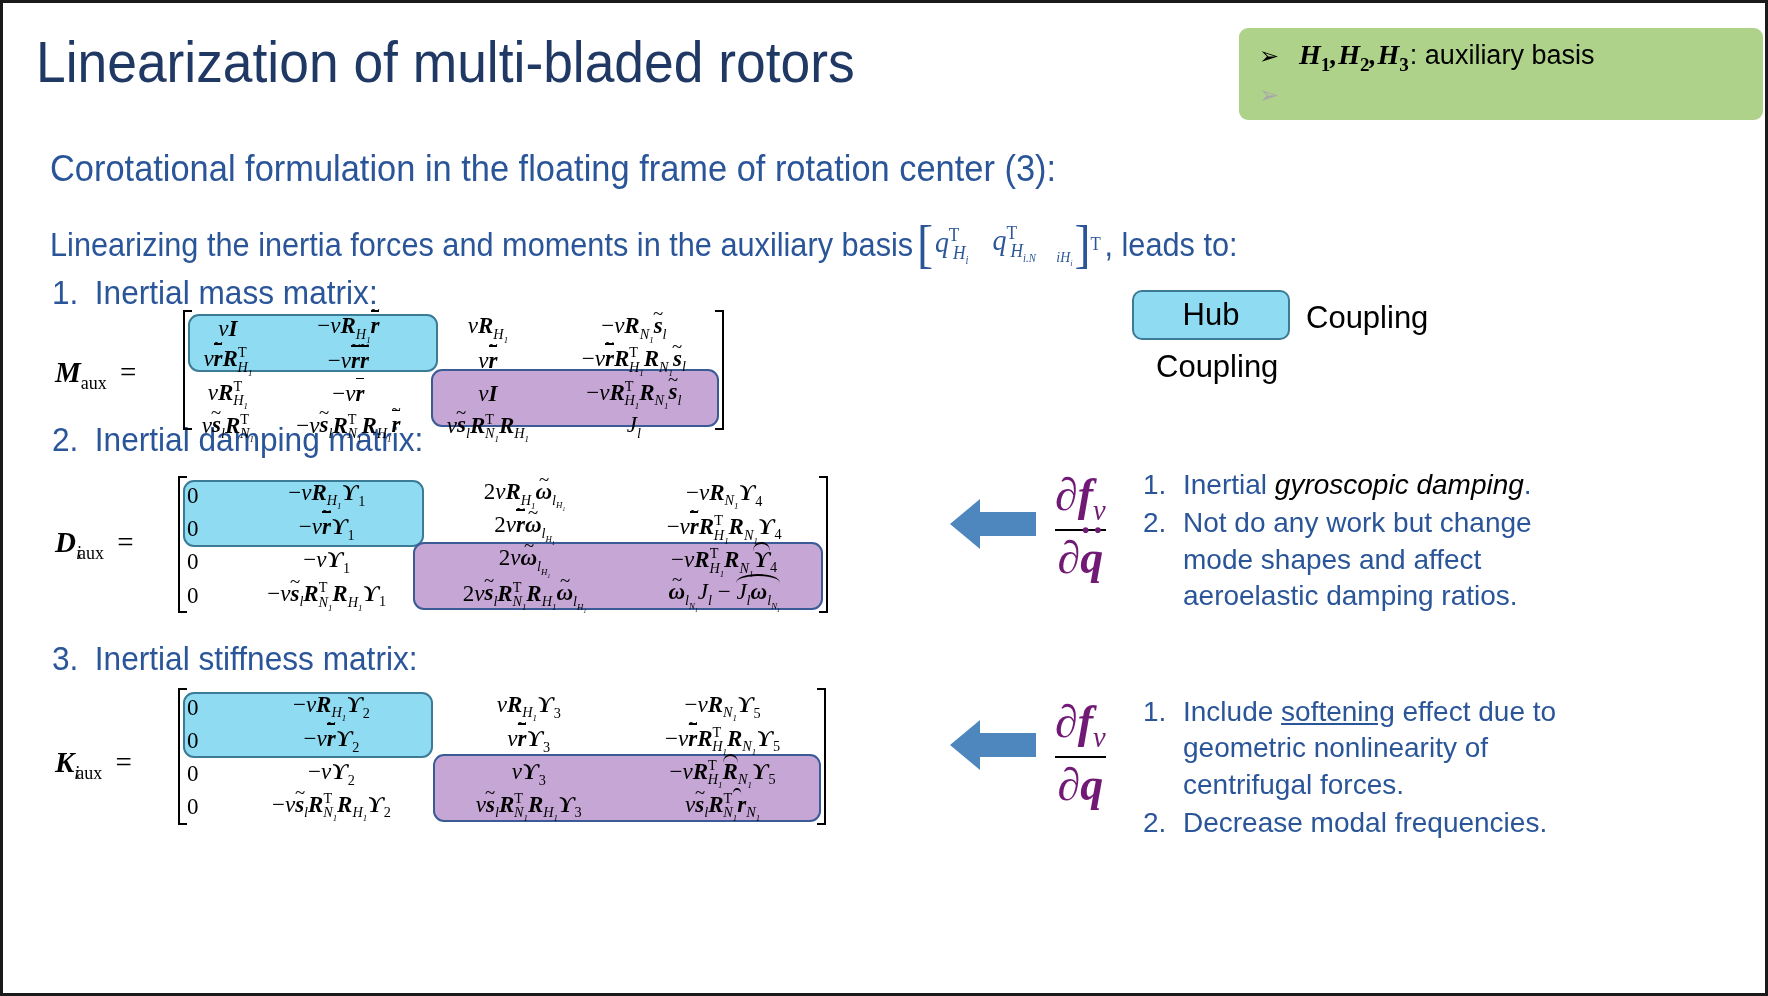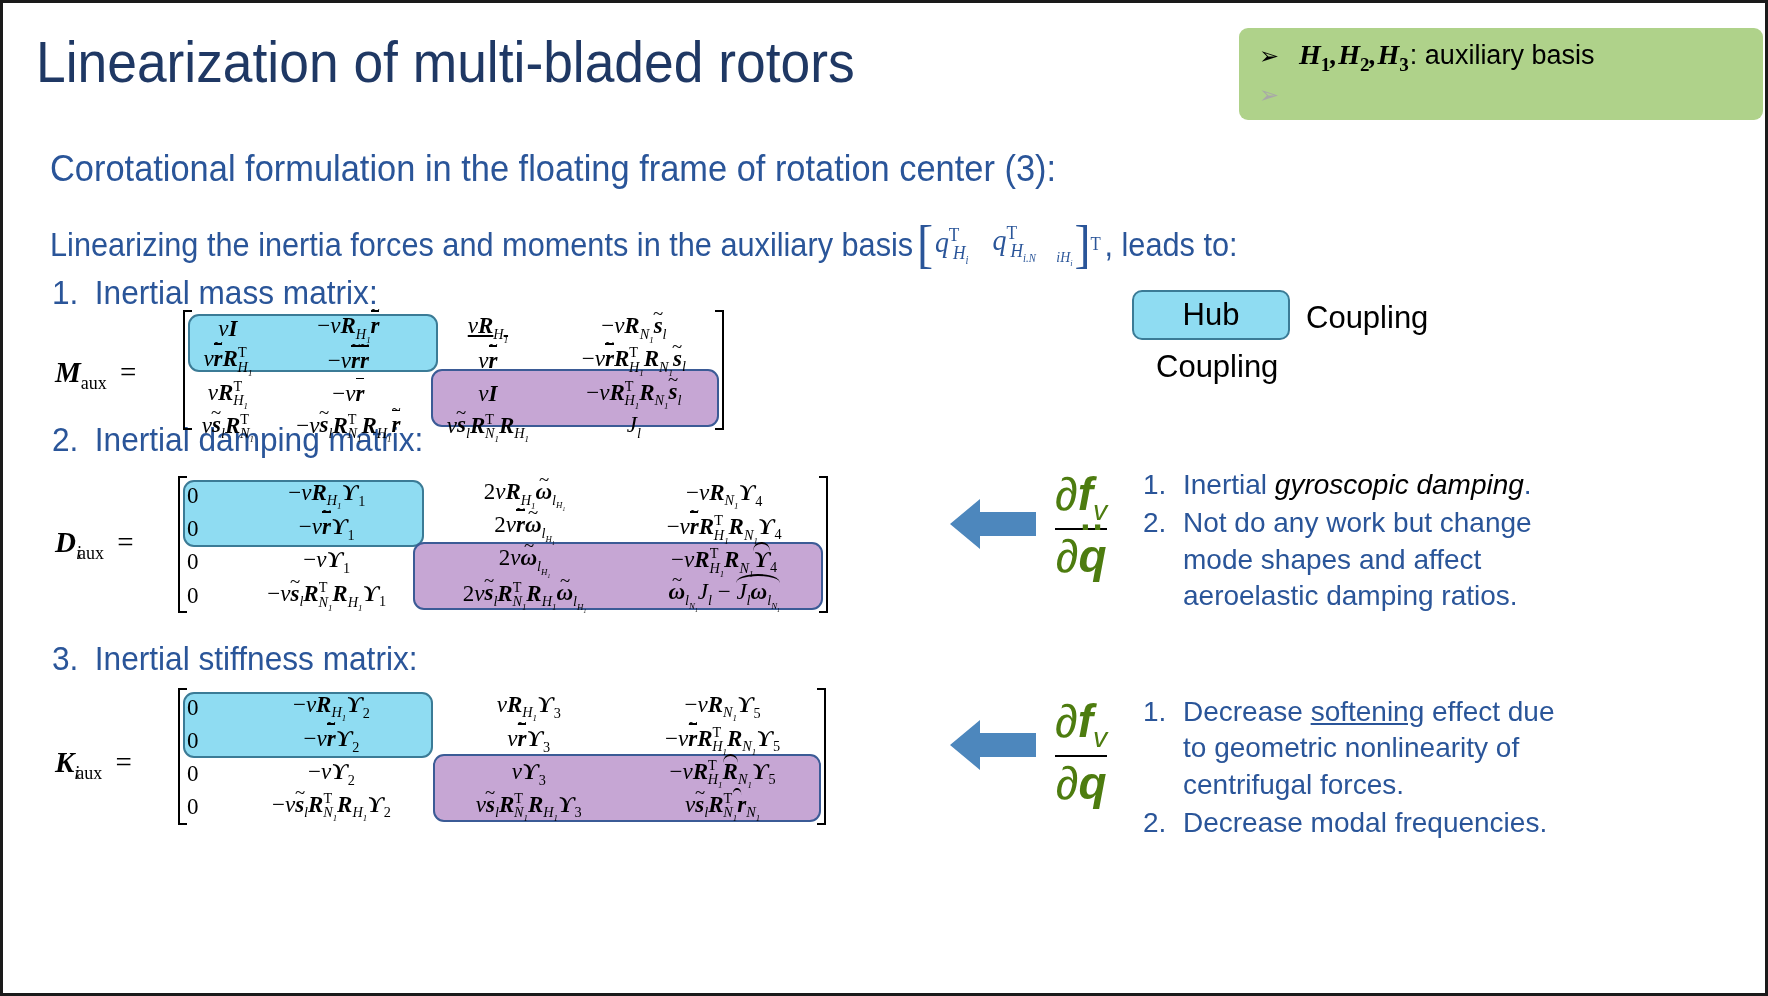--- a/index.html
+++ b/index.html
@@ -309,23 +309,23 @@
   
   .fat-arrow {
     position: absolute;
     width: 86px;
     height: 54px;
   }
 
   
   .deriv {
     position: absolute;
-    font-family: Liberation Sans, sans-serif;
+    font-family: Liberation Serif, serif;
     text-align: center;
-    color: #4d7c0f;
+    color: #701a75;
   }
   .deriv .numer, .deriv .denom {
     display: block;
     font-size: 46px;
     line-height: 1.08;
     white-space: nowrap;
   }
   .deriv .rule {
     display: block;
     height: 2.5px;
@@ -447,21 +447,21 @@
     <div class="bracket-wrap" style="left:128px; top:0px; width:541px; height:116px;">
       <span class="rt-top"></span>
         <span class="rt-bot"></span>
     </div>
 
     <table class="mat" style="position:absolute; left:133px; top:1px; width:533px; font-size:23px;">
       <tbody>
           <tr>
         <td style="width:80px; height:29px;"><span class="mi">ν</span><span class="mb">I</span></td>
         <td style="width:162px;">−<span class="mi">ν</span><span class="mb">R</span><sub class="si">H<sub class="si">1</sub></sub><span class="mb tildebar">r</span></td>
-        <td style="width:118px;text-decoration:underline;"><span class="mi">ν</span><span class="mb">R</span><sub class="si">H<sub class="si">1</sub></sub></td>
+        <td style="width:118px;"><span class="mi">ν</span><span class="mb">R</span><sub class="si">H<sub class="si">1</sub></sub></td>
         <td style="width:175px;">−<span class="mi">ν</span><span class="mb">R</span><sub class="si">N<sub class="si">1</sub></sub><span class="mb tilde">s</span><sub class="si">l</sub></td>
       </tr>
       <tr>
         <td style="height:29px;"><span class="mi">ν</span><span class="mb tildebar">r</span><span class="mb">R</span><sup class="s">T</sup><sub class="si" style="margin-left:-9px;">H<sub class="si">1</sub></sub></td>
         <td>−<span class="mi">ν</span><span class="mb tildebar">r</span><span class="mb tildebar">r</span></td>
         <td><span class="mi">ν</span><span class="mb tildebar">r</span></td>
         <td>−<span class="mi">ν</span><span class="mb tildebar">r</span><span class="mb">R</span><sup class="s">T</sup><sub class="si" style="margin-left:-9px;">H<sub class="si">1</sub></sub><span class="mb">R</span><sub class="si">N<sub class="si">1</sub></sub><span class="mb tilde">s</span><sub class="si">l</sub></td>
       </tr>
       <tr>
         <td style="height:29px;"><span class="mi">ν</span><span class="mb">R</span><sup class="s">T</sup><sub class="si" style="margin-left:-9px;">H<sub class="si">1</sub></sub></td>
@@ -592,21 +592,21 @@
     </div>
     <div class="item">
       <span class="marker">2.</span>
       <span class="txt">Not do any work but change mode shapes and affect aeroelastic damping ratios.</span>
     </div>
   </div>
 
   <div class="notes" id="notes-k">
     <div class="item">
       <span class="marker">1.</span>
-      <span class="txt"><span>Decrease </span><u class="ul">softening</u><span> effect due to geometric nonlinearity of centrifugal forces.</span></span>
+      <span class="txt"><span>Include </span><u class="ul">softening</u><span> effect due to geometric nonlinearity of centrifugal forces.</span></span>
     </div>
     <div class="item">
       <span class="marker">2.</span>
       <span class="txt">Decrease modal frequencies.</span>
     </div>
   </div>
 
 
 </div>
 

